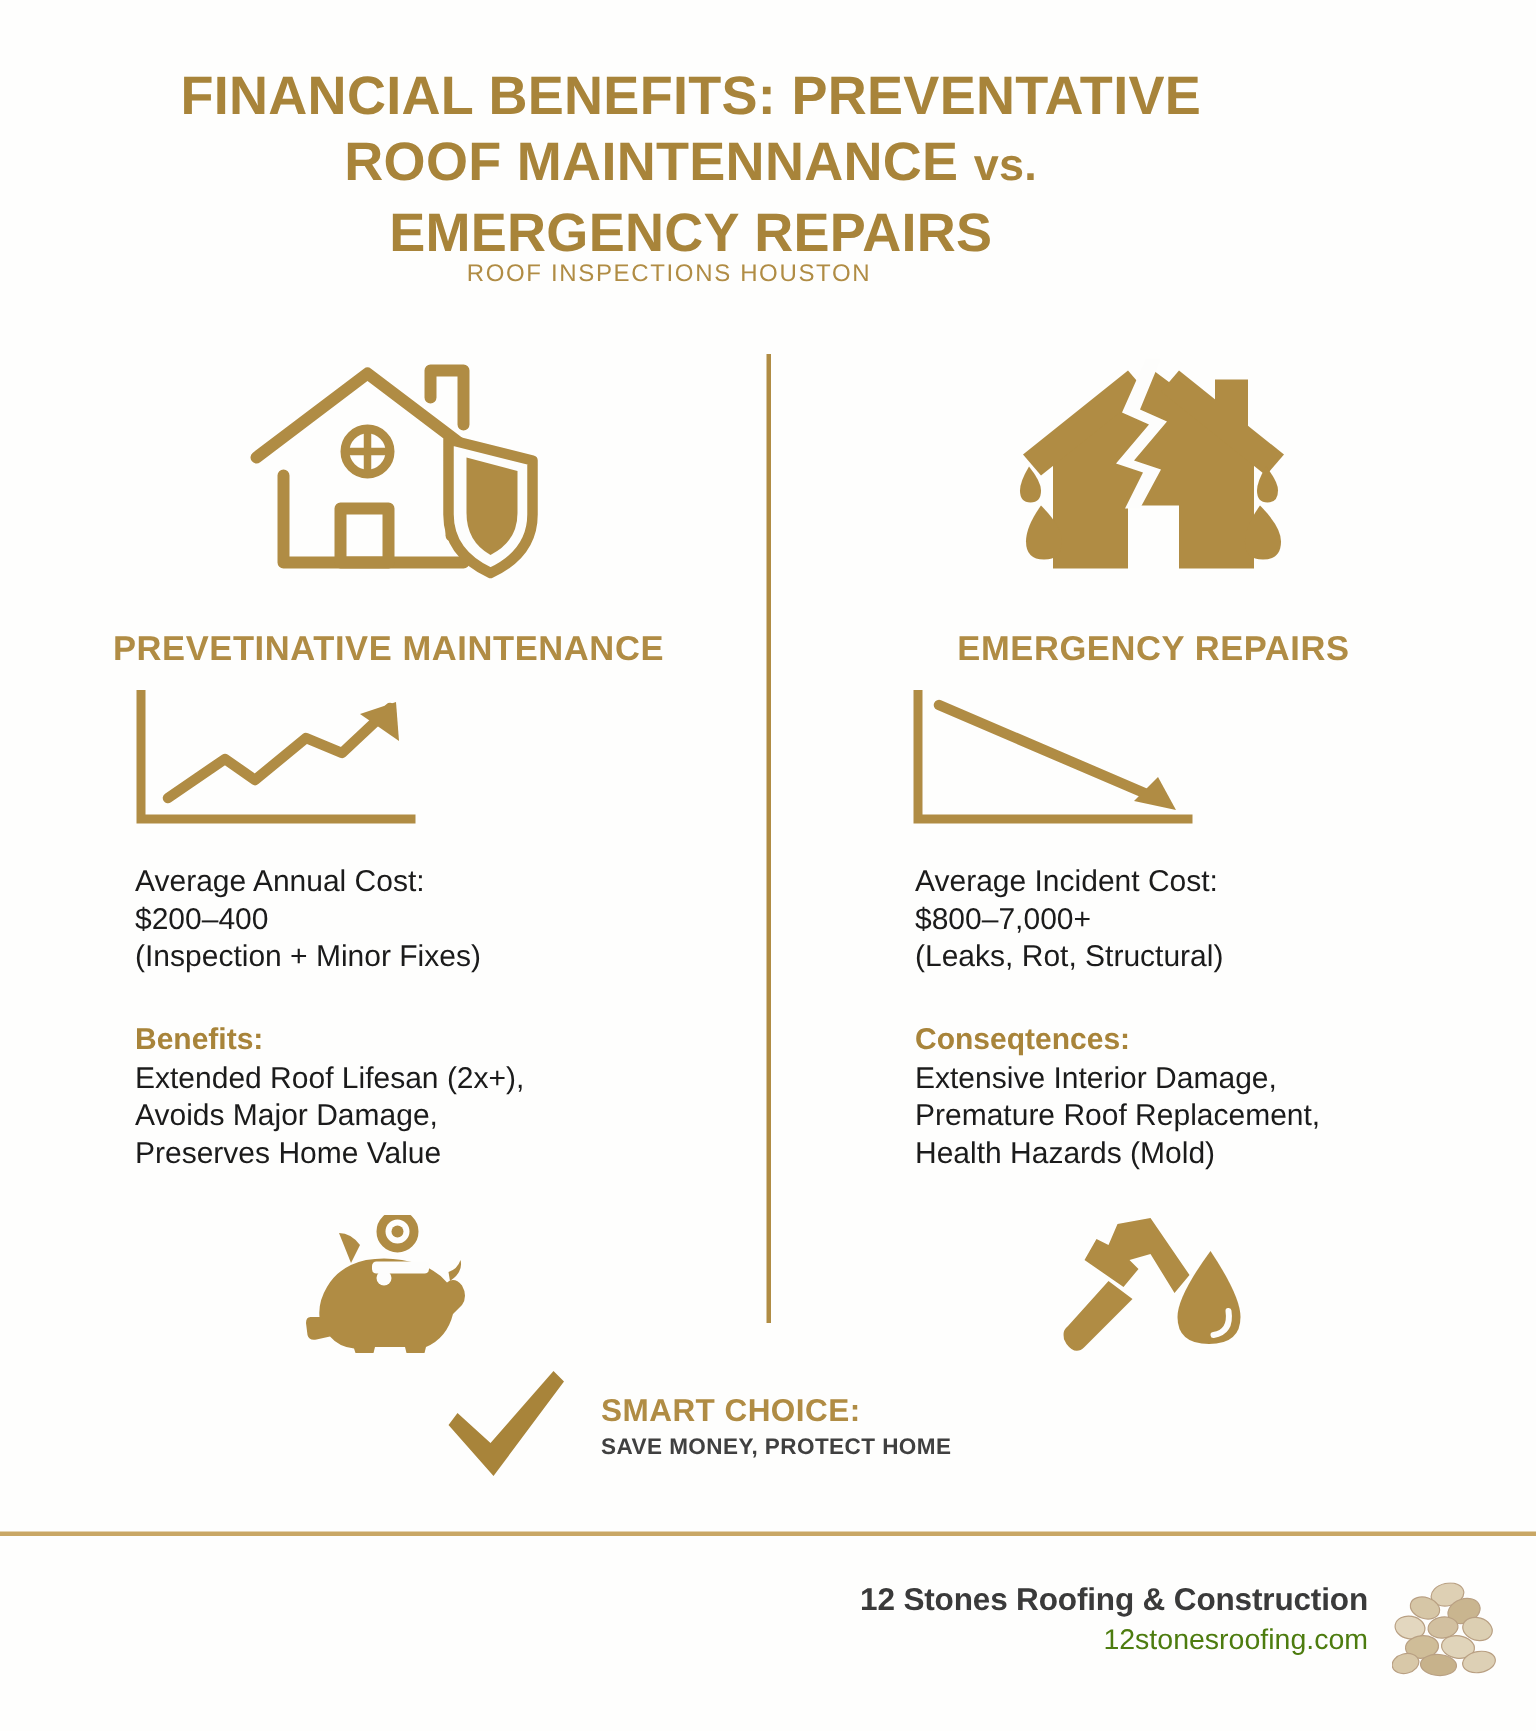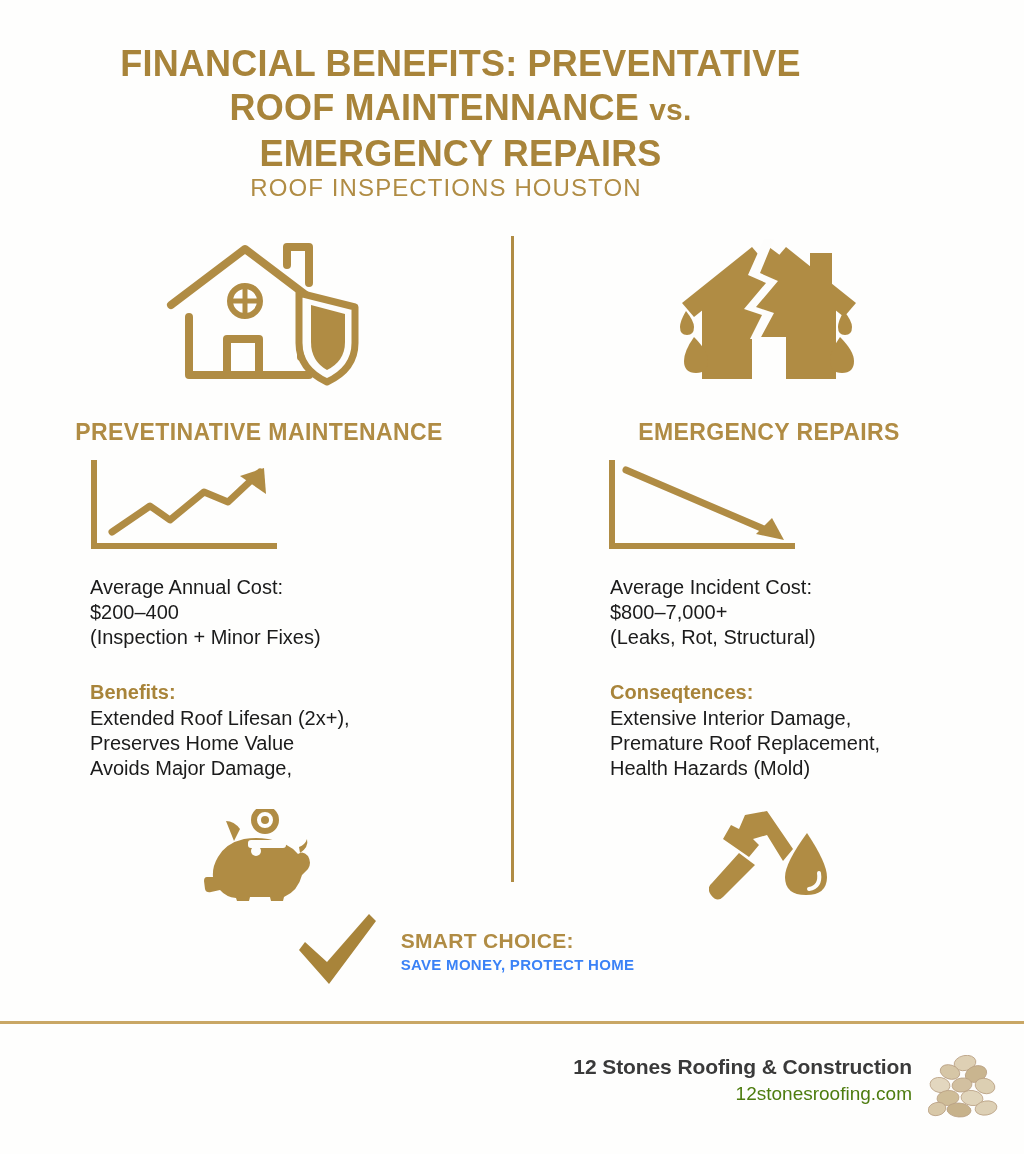--- a/index.html
+++ b/index.html
@@ -36,21 +36,21 @@
   .headline .vs {
     font-size: 30px;
     text-transform: none;
   }
   .subhead {
     position: absolute;
     left: 0;
     top: 174px;
     width: 892px;
     text-align: center;
-    font-size: 24px;
+    font-size: 16px;
     letter-spacing: 1.1px;
     color: #b08c44;
   }
 
   
   .v-divider {
     position: absolute;
     left: 511px;
     top: 236px;
     width: 3px;
@@ -145,21 +145,21 @@
   .smart-text { line-height: 1.25; }
   .smart-title {
     font-size: 21px;
     font-weight: bold;
     color: #b08c44;
     letter-spacing: 0.3px;
   }
   .smart-sub {
     font-size: 15px;
     font-weight: bold;
-    color: #3b82f6;
+    color: #404040;
     letter-spacing: 0.3px;
     margin-top: 2px;
   }
 
   
   .footer {
     position: absolute;
     left: 0;
     top: 1055px;
     width: 1024px;
@@ -233,22 +233,22 @@
 
     <div class="cost-block">
       <div>Average Annual Cost:</div>
       <div>$200–400</div>
       <div>(Inspection + Minor Fixes)</div>
     </div>
 
     <div class="detail-block">
       <span class="detail-label">Benefits:</span>
       <div>Extended Roof Lifesan (2x+),</div>
+      <div>Avoids Major Damage,</div>
       <div>Preserves Home Value</div>
-      <div>Avoids Major Damage,</div>
     </div>
 
     <div class="icon-bottom">
       <svg width="110" height="92" viewBox="0 0 110 92">
         <g fill="#b08c44">
           <path d="M40 30 Q22 34 14 48 Q8 58 9 68 L3 68 Q0 68 0 72 L1 80 Q2 84 7 83 L16 81 Q22 88 32 89 L33 92 L45 92 L46 88 L66 88 L67 92 L79 92 L80 88 Q94 82 98 66 L104 60 Q108 54 104 47 Q99 41 94 45 Q84 33 64 30 Q52 28 40 30 Z"></path>
           <path d="M36 20 Q30 12 22 12 Q26 22 30 32 Z"></path>
           <path d="M96 44 Q105 38 103 30 Q101 36 95 38 Z"></path>
         </g>
         <circle cx="52" cy="42" r="5" fill="#fdfdfc"></circle>

